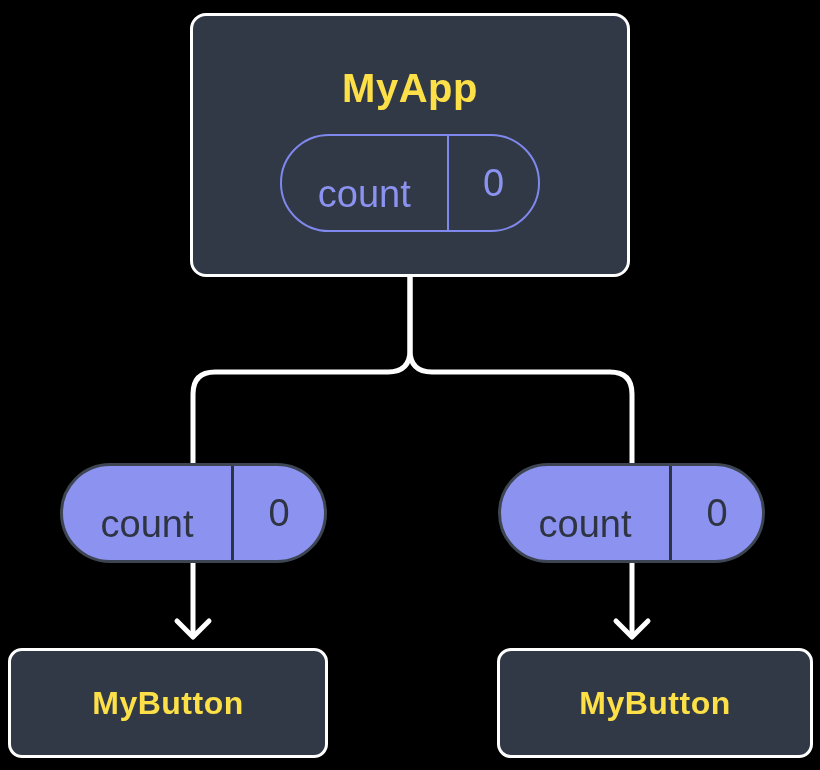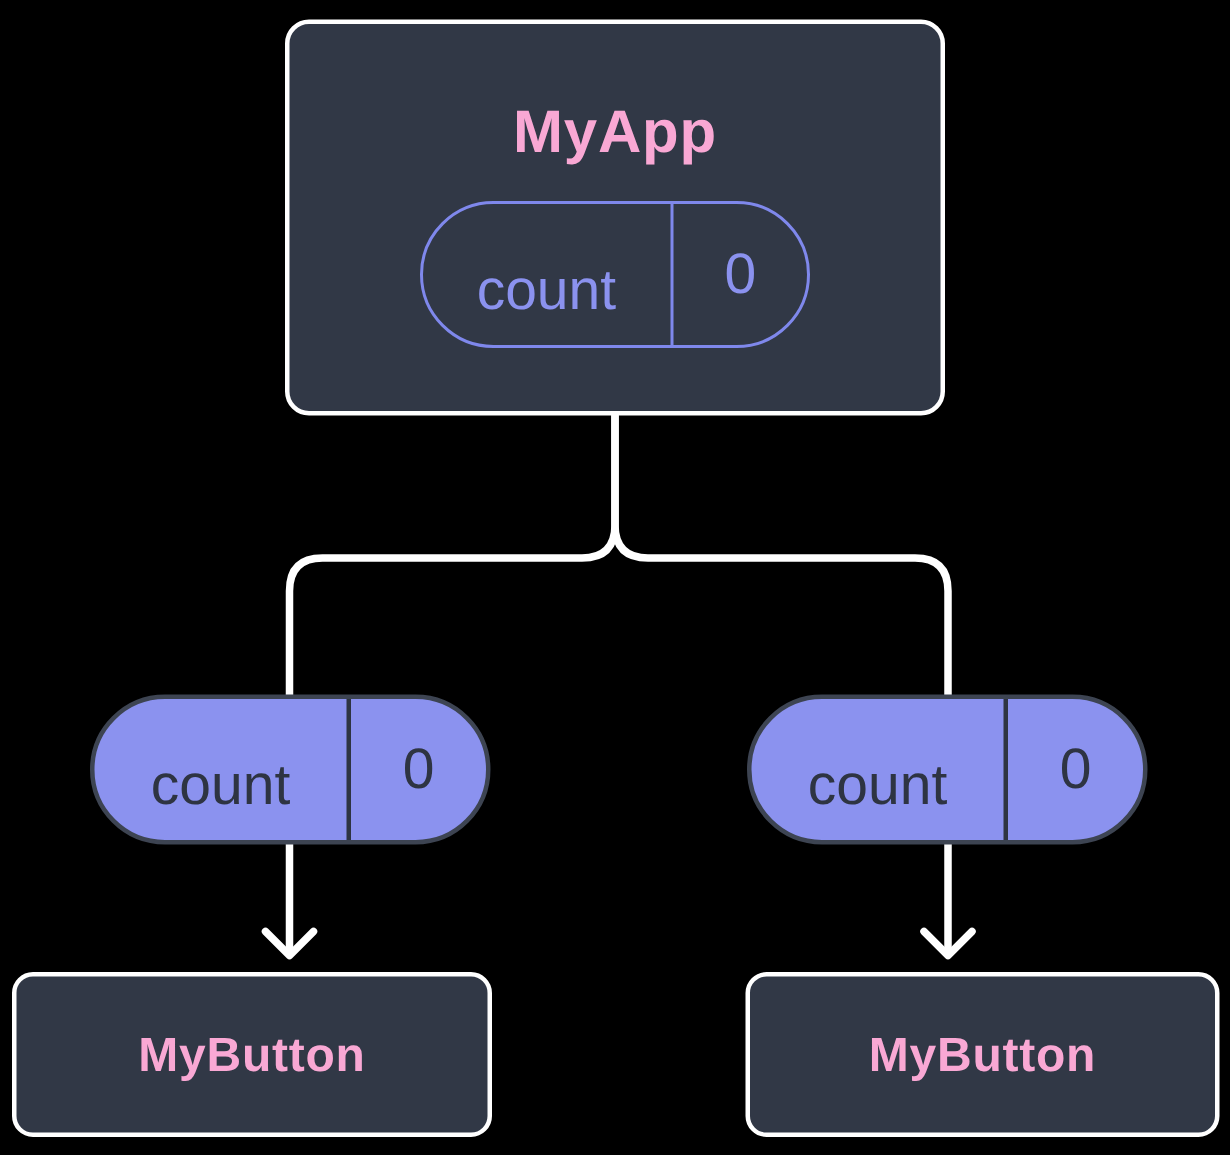--- a/index.html
+++ b/index.html
@@ -27,21 +27,21 @@
     box-sizing: border-box;
     background: #313846;
     border: 3px solid #ffffff;
     border-radius: 16px;
     z-index: 2;
     display: flex;
     flex-direction: column;
     align-items: center;
   }
   .node-title {
-    color: #f9a8d4;
+    color: #fde047;
     font-size: 40px;
     font-weight: 700;
     letter-spacing: 0.5px;
     line-height: 1;
   }
   .root-node {
     left: 190px;
     top: 13px;
     width: 440px;
     height: 264px;

